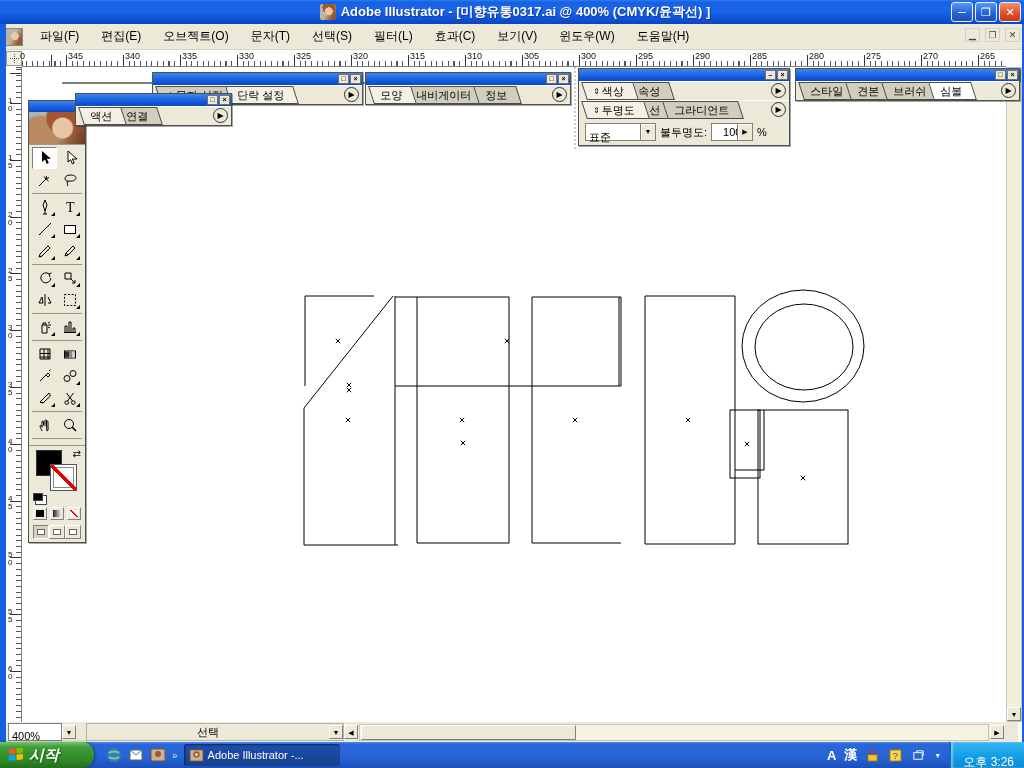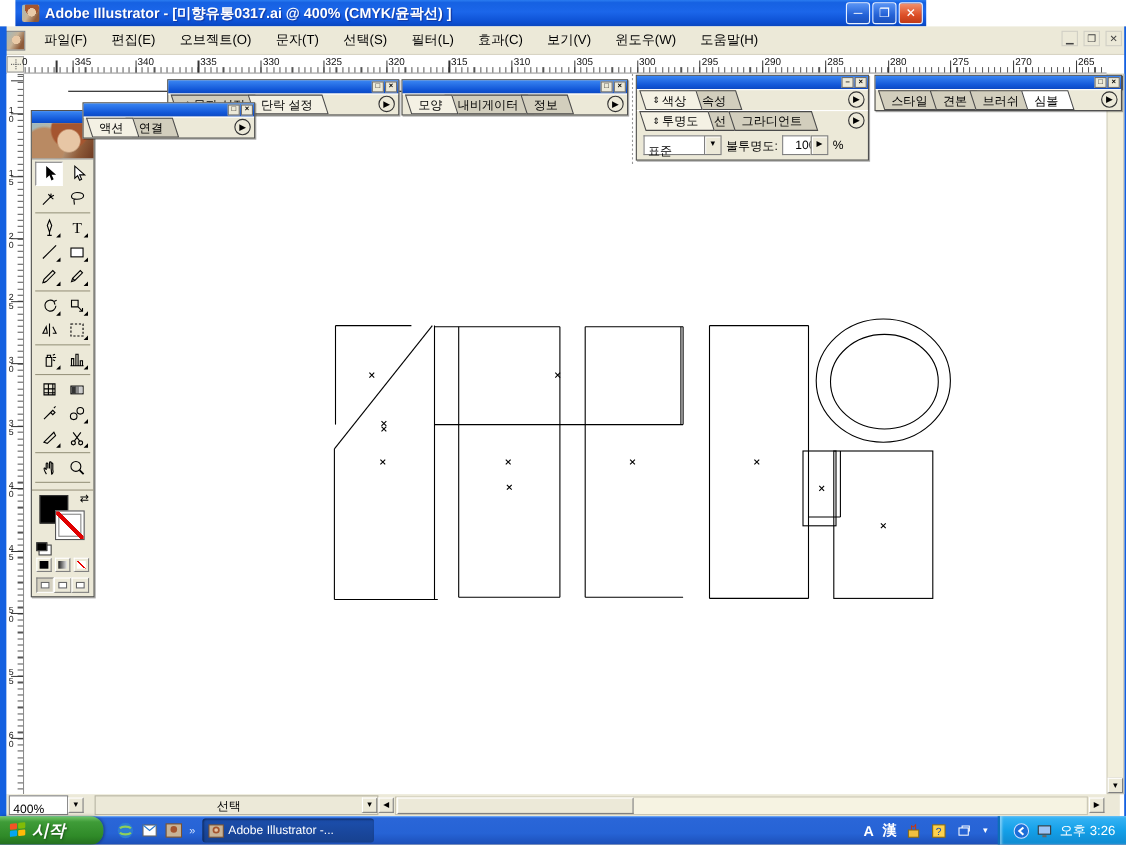--- a/index.html
+++ b/index.html
@@ -1,23 +1,23 @@
 <!DOCTYPE html>
 <html><head>
 <meta charset="utf-8">
 <style>
   html,body{margin:0;padding:0;background:#555;}
   #screen{position:relative;width:1024px;height:768px;overflow:hidden;
     font-family:"Liberation Sans","DejaVu Sans",sans-serif;background:#fff;}
   *{box-sizing:border-box;}
 
   
-  #titlebar{position:absolute;left:14px;top:0;width:828px;height:24px;
+  #titlebar{position:absolute;left:0;top:0;width:1024px;height:24px;
     background:linear-gradient(180deg,#2a7cf0 0%,#1661e2 10%,#1b66ea 45%,#0c4fd2 85%,#0a46bd 100%);
-    display:flex;align-items:center;color:#fff;}
+    display:flex;align-items:center;color:#fff;justify-content:center;}
   #titlebar .appicon{width:16px;height:16px;margin:0 5px 0 6px;border-radius:2px;
     background:radial-gradient(circle at 55% 45%,#e9c9a6 0 30%,transparent 32%),
                radial-gradient(circle at 55% 20%,#a5552f 0 40%,transparent 42%),
                linear-gradient(120deg,#9fb8bd,#c8b396 45%,#8e5a38 80%);}
   #titlebar .ttext{font-size:13px;font-weight:bold;text-shadow:1px 1px 1px #1338a0;white-space:nowrap;}
   #winbtns{position:absolute;right:3px;top:2px;display:flex;gap:2px;}
   .wbtn{width:22px;height:20px;border-radius:3px;border:1px solid #e8f0ff;
     background:linear-gradient(180deg,#5a95f5,#2361d6 60%,#1b51bd);color:#fff;
     font-size:11px;line-height:18px;text-align:center;font-weight:bold;}
   .wbtn.close{background:linear-gradient(180deg,#f2926f,#dd4f27 60%,#c03a17);}
@@ -157,21 +157,21 @@
   .taskbtn{height:22px;width:156px;margin-left:6px;display:flex;align-items:center;gap:4px;padding:0 5px;
     border-radius:3px;background:linear-gradient(180deg,#5a96f2,#2e6ad8 60%,#2a61c8);
     box-shadow:inset 0 0 0 1px rgba(255,255,255,.35);font-size:11px;white-space:nowrap;overflow:hidden;}
   .taskbtn.active{background:linear-gradient(180deg,#1c4fae,#17418f);box-shadow:inset 1px 1px 2px rgba(0,0,0,.5);}
   .tbicon{width:15px;height:13px;flex:0 0 auto;}
   #langband{margin-left:auto;display:flex;align-items:center;gap:8px;font-size:13px;padding-right:8px;}
   #langband .lko{font-weight:bold;}
   .trayicon{width:15px;height:15px;display:inline-block;}
   #tray{height:26px;display:flex;align-items:center;gap:6px;padding:0 10px 0 12px;
     background:linear-gradient(180deg,#39b5f5 0%,#14a0e8 50%,#0f8ad0 100%);
-    border-left:2px solid #0d6fb8;box-shadow:inset 2px 0 2px rgba(255,255,255,.4);}
+    border-left:2px solid #0d6fb8;box-shadow:inset 2px 0 2px rgba(255,255,255,.4);flex-direction:column;}
   #clock{font-size:12px;color:#fff;}
 
   svg{display:block;}
 </style>
 </head>
 <body>
 
 <div id="screen">
 
   <div id="titlebar">

